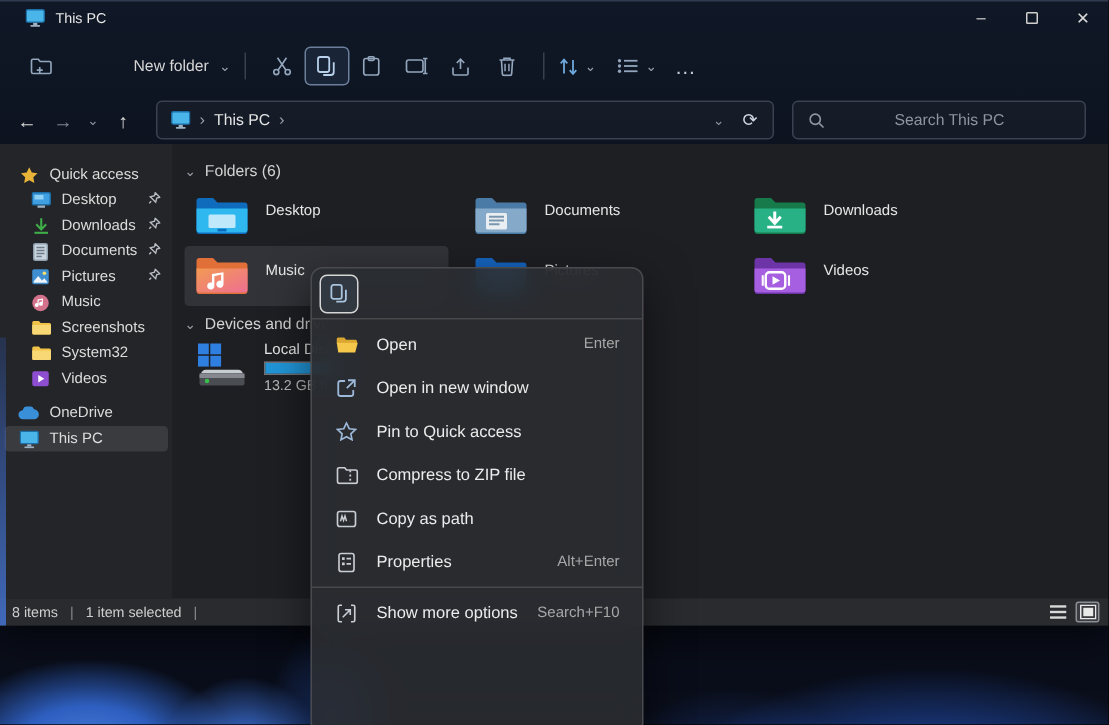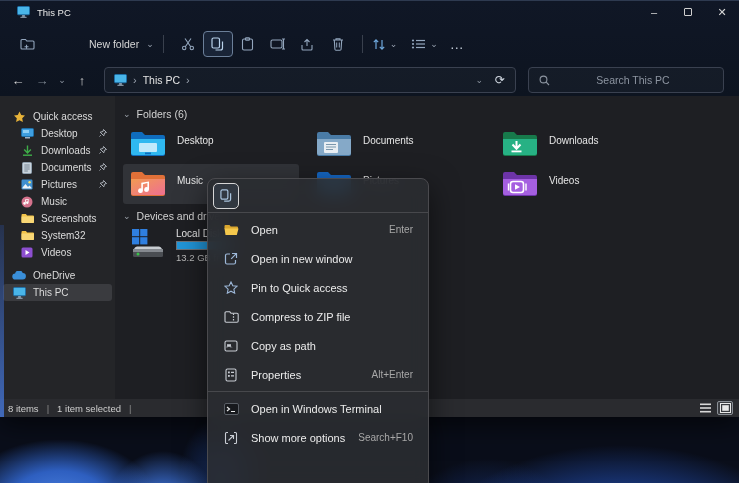--- a/index.html
+++ b/index.html
@@ -558,31 +558,20 @@
               <rect x="3" y="7" width="1.8" height="1.8" fill="#c9cdd4"></rect>
               <path d="M6 7.9 h3" stroke="#c9cdd4" stroke-width="1.1"></path>
             </svg>
         </span>
         <span class="cm-label">Properties</span>
         <span class="cm-shortcut">Alt+Enter</span>
       </div>
       <div class="cm-sep"></div>
       <div class="cm-item">
         <span class="cm-ico">
-          <svg width="15" height="12" viewBox="0 0 15 12">
-              <rect x="0.5" y="0.5" width="14" height="11" rx="1.5" fill="#17191d" stroke="#5a5f66"></rect>
-              <path d="M3 4 L5.5 6 L3 8" fill="none" stroke="#e8e8e8" stroke-width="1.2"></path>
-              <path d="M7 8.5 h4" stroke="#e8e8e8" stroke-width="1.2"></path>
-            </svg>
-        </span>
-        <span class="cm-label">Open in Windows Terminal</span>
-        <span class="cm-shortcut"></span>
-      </div>
-      <div class="cm-item">
-        <span class="cm-ico">
           <svg width="14" height="14" viewBox="0 0 14 14">
               <path d="M4 1.5 H2.5 Q1.5 1.5 1.5 2.5 v9 q0 1 1 1 H4 M10 1.5 h1.5 q1 0 1 1 v9 q0 1-1 1 H10" fill="none" stroke="#c9cdd4" stroke-width="1.1"></path>
               <path d="M4.5 9.5 L9.5 4.5 M6 4.5 h3.5 V8" fill="none" stroke="#c9cdd4" stroke-width="1.1"></path>
             </svg>
         </span>
         <span class="cm-label">Show more options</span>
         <span class="cm-shortcut">Search+F10</span>
       </div>
     </div>
   </div>

